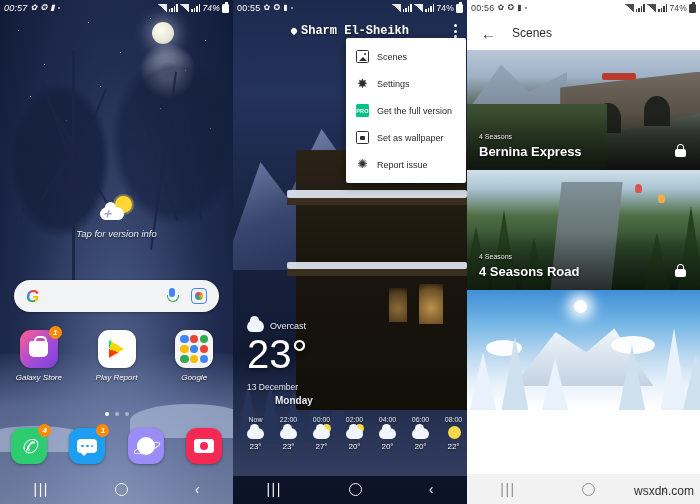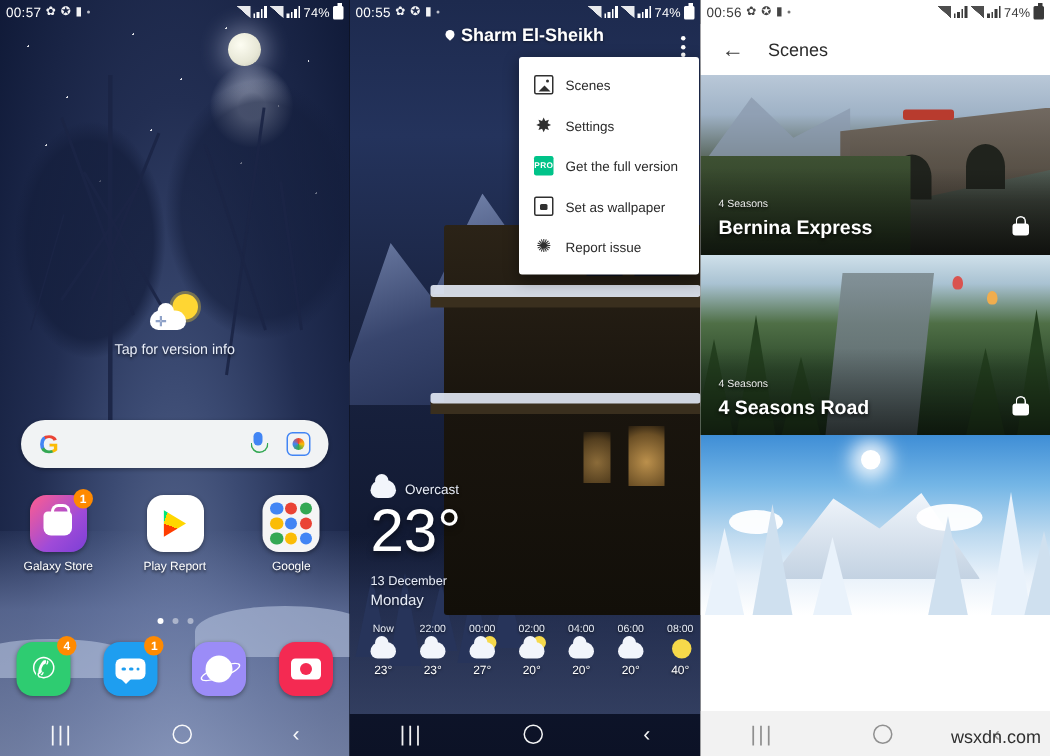--- a/index.html
+++ b/index.html
@@ -5,21 +5,21 @@
   * { box-sizing: border-box; margin: 0; padding: 0; }
   html, body {
     width: 700px; height: 504px;
     background: #000;
     font-family: "Liberation Sans", sans-serif;
     overflow: hidden;
   }
   .stage { position: relative; width: 700px; height: 504px; display: flex; }
 
   .panel { position: relative; height: 504px; overflow: hidden; }
-  .p1 { width: 233px; }
+  .p1 { width: 233px; font-style: italic; }
   .p2 { width: 234px; }
   .p3 { width: 233px; background: #fff; }
 
   
   .statusbar {
     position: absolute; top: 0; left: 0; right: 0; height: 16px;
     display: flex; align-items: center; justify-content: space-between;
     padding: 0 4px; font-size: 9px; color: #fff; z-index: 40;
     letter-spacing: .2px;
   }
@@ -190,21 +190,21 @@
   .p2 .win { position:absolute; background:#0d1322; }
   .p2 .winlit { position:absolute; background: radial-gradient(circle at 50% 60%, #d8a657, #7a5a2a 70%, #2a1f10); }
   .p2 .firs { position:absolute; left:0; bottom:60px; width:120px; height:150px; }
   .p2 .fir { position:absolute; bottom:0; width:0; height:0;
     border-left:11px solid transparent; border-right:11px solid transparent;
     border-bottom:54px solid #27345a; }
   .p2 .groundsnow { position:absolute; left:0; right:0; bottom:28px; height:120px;
     background: linear-gradient(transparent, #2d3a61 35%, #4b5a84 100%); opacity:.6;}
 
   .p2 .topbar { position:absolute; top:16px; left:0; right:0; height:30px;
-    display:flex; align-items:flex-start; justify-content:center; z-index:20; }
+    display:flex; align-items:center; justify-content:center; z-index:20;font-family:Liberation Mono, monospace; }
   .p2 .loc { color:#fff; font-size:12px; font-weight:bold;
     text-shadow:0 1px 2px rgba(0,0,0,.5); display:flex; align-items:center; gap:4px;}
   .p2 .pin { width:6px; height:6px; border-radius:50% 50% 50% 0; background:#fff;
     transform: rotate(-45deg); display:inline-block; }
   .p2 .kebab { position:absolute; right:10px; top:50%; transform:translateY(-50%);
     display:flex; flex-direction:column; gap:2.5px; }
   .p2 .kebab i { width:3px; height:3px; border-radius:50%; background:#fff; }
 
   .menu { position:absolute; left:113px; top:38px; width:120px; background:#fff;
     border-radius:2px; box-shadow:0 3px 10px rgba(0,0,0,.45); z-index:30; padding:5px 0; }
@@ -230,21 +230,21 @@
   .p2 .wx-cond .cl { width:17px; height:12px; background:#f2f5fb; border-radius:8px 8px 6px 6px; position:relative;}
   .p2 .wx-cond .cl:before{content:"";position:absolute;left:3px;top:-4px;width:9px;height:9px;border-radius:50%;background:#f2f5fb;}
   .p2 .wx-cond span { color:#e7ecf7; font-size:9px; text-shadow:0 1px 2px rgba(0,0,0,.6); }
   .p2 .wx-temp { color:#fff; font-size:40px; font-weight:300; line-height:1;
     text-shadow:0 2px 4px rgba(0,0,0,.5); }
   .p2 .wx-time-row { display:flex; align-items:flex-end; gap:7px; margin-top:8px; }
   .p2 .wx-time { color:#fff; font-size:26px; font-weight:300; line-height:1;
     text-shadow:0 2px 4px rgba(0,0,0,.5); }
   .p2 .wx-date { color:#e7ecf7; font-size:8.5px; line-height:1.35;
     text-shadow:0 1px 2px rgba(0,0,0,.6); padding-bottom:1px; }
-  .p2 .wx-date b { display:block; font-weight:normal; font-size:10px; }
+  .p2 .wx-date b { display:block; font-weight:bold; font-size:10px;margin-left:28px; }
 
   .hourly { position:absolute; left:0; right:0; bottom:30px; height:62px;
     display:flex; z-index:18; padding: 4px 0 0 6px; }
   .hour { flex:0 0 33px; text-align:center; }
   .hour .ht { color:#e9eef8; font-size:7px; text-shadow:0 1px 2px rgba(0,0,0,.7); }
   .hour .hc { width:17px; height:13px; margin:3px auto; position:relative; }
   .hour .hc .c { position:absolute; left:0; bottom:0; width:17px; height:11px;
     border-radius:8px 8px 6px 6px; background:#f2f5fb; }
   .hour .hc .c:before{content:"";position:absolute;left:3px;top:-4px;width:9px;height:9px;border-radius:50%;background:#f2f5fb;}
   .hour .hc.part .s { position:absolute; right:-1px; top:-2px; width:9px;height:9px;
@@ -603,21 +603,21 @@
         <div class="hc">
             <div class="c"></div>
           </div>
         <div class="hv">20°</div>
       </div>
       <div class="hour">
         <div class="ht">08:00</div>
         <div class="hc sun">
             <div class="s"></div>
           </div>
-        <div class="hv">40°</div>
+        <div class="hv">22°</div>
       </div>
     </div>
 
     <div class="navbar">
       <span class="nb nb-recent">|||</span>
       <span class="nb nb-home"></span>
       <span class="nb nb-back">‹</span>
     </div>
   </div>
 

